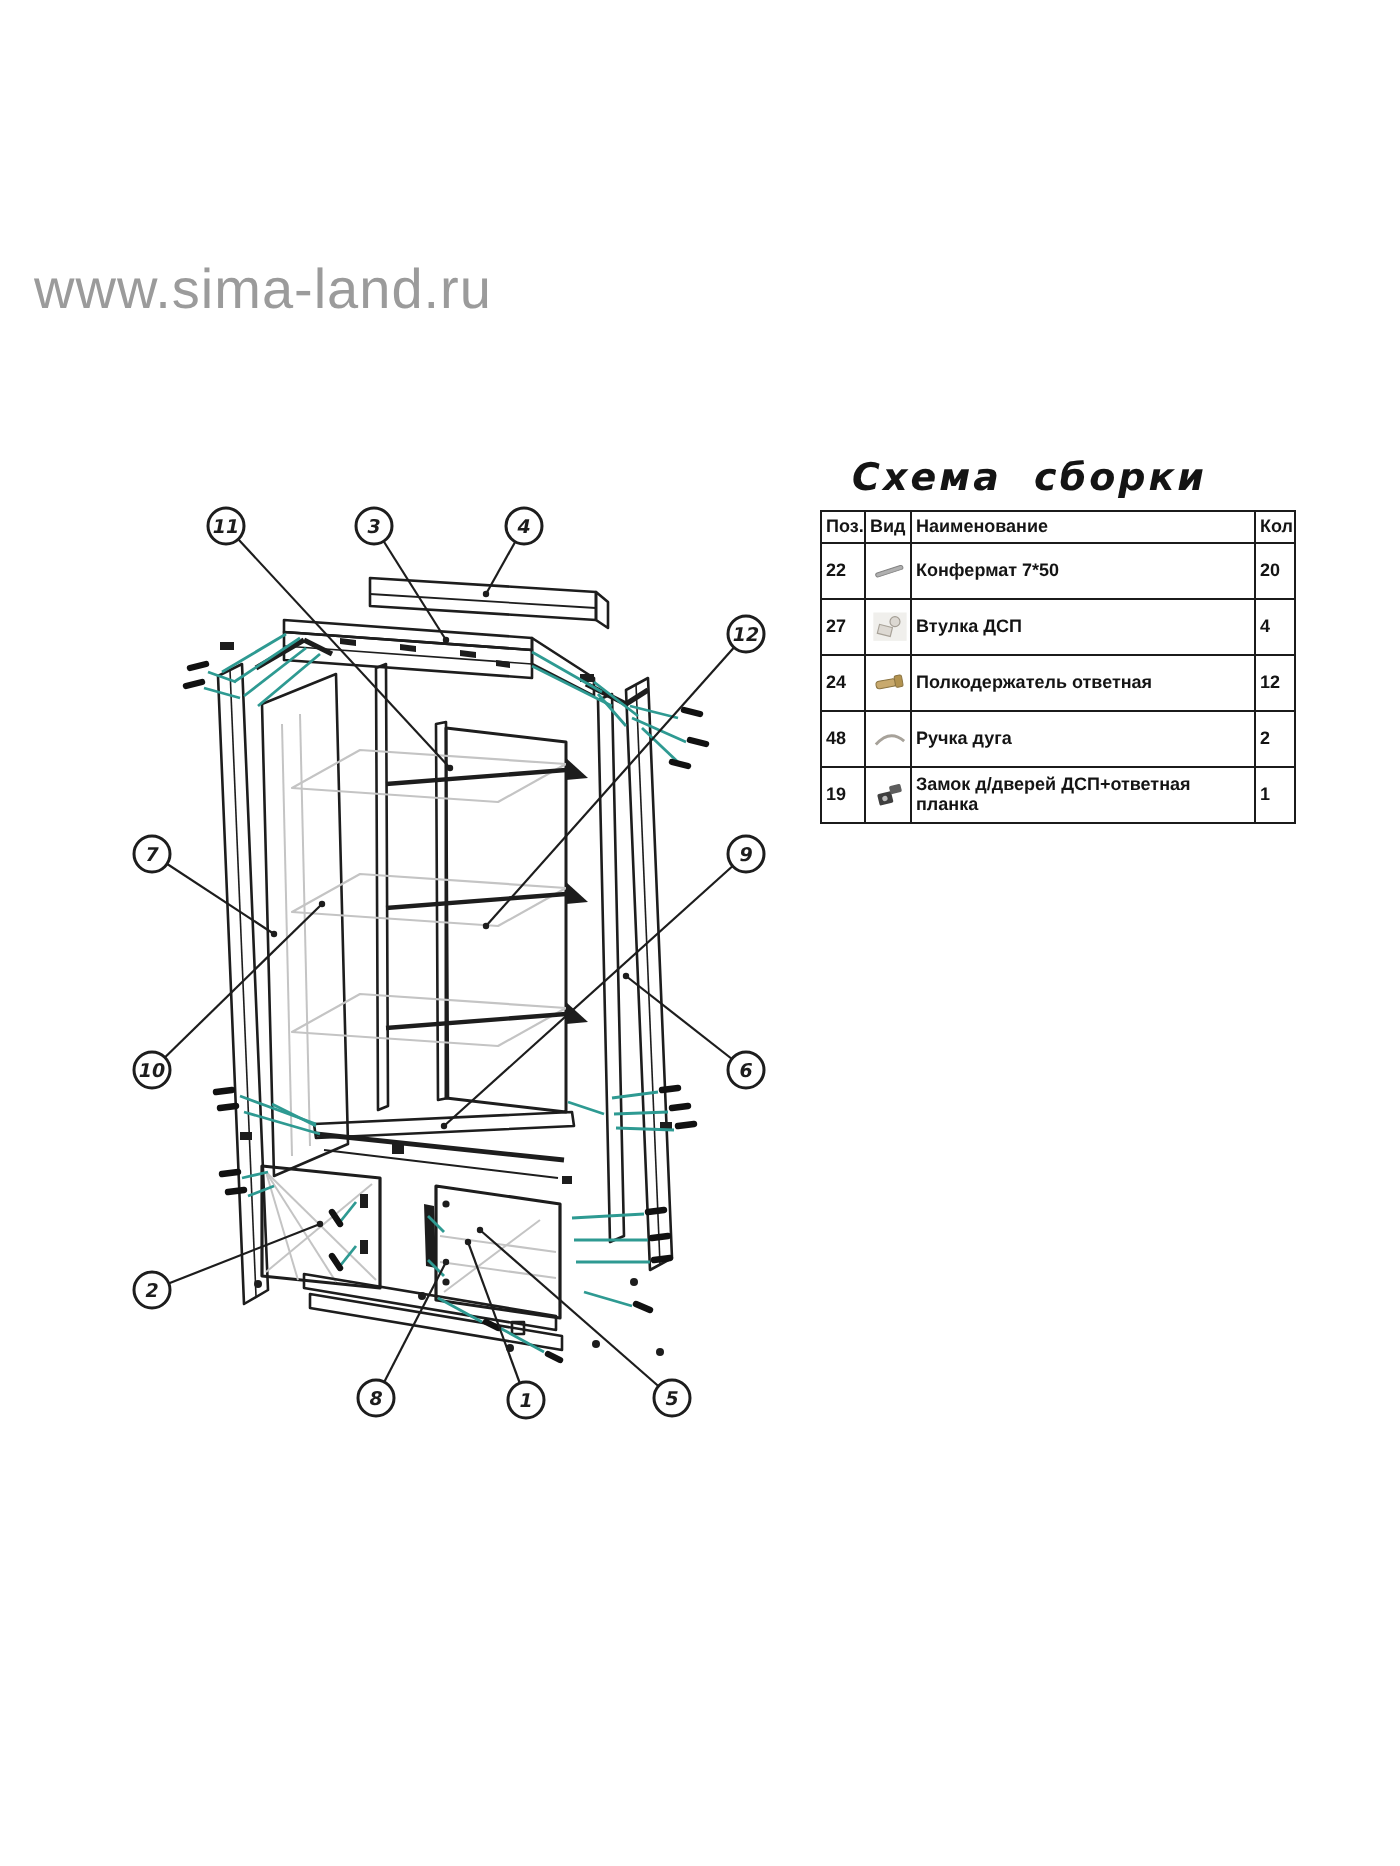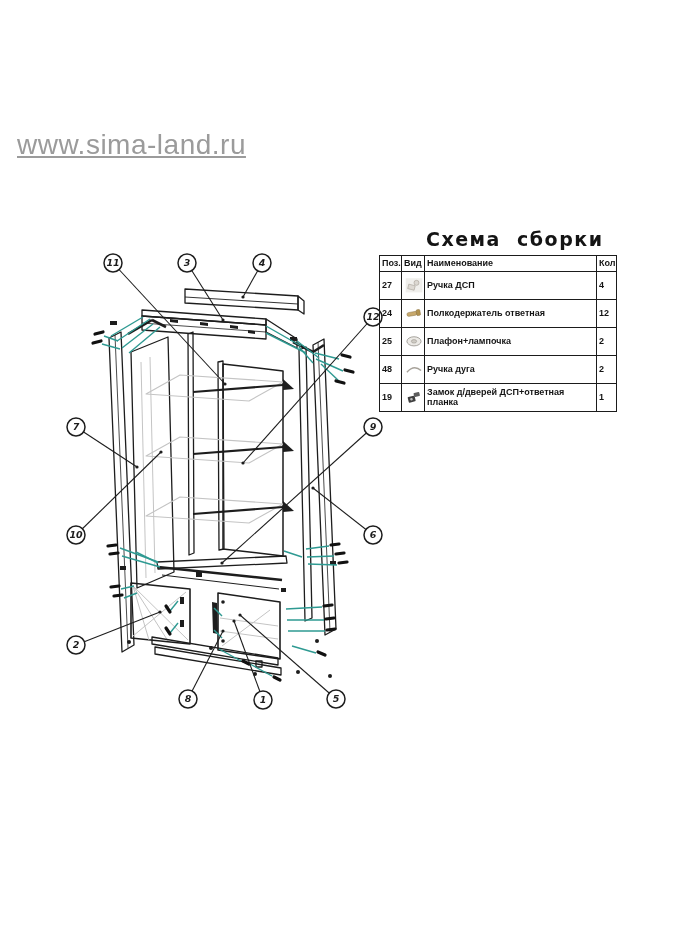--- a/index.html
+++ b/index.html
@@ -2,28 +2,28 @@
 <html><head>
 <meta charset="utf-8">
 <style>
   html,body{margin:0;padding:0;background:#ffffff;}
   .page{
     position:relative;width:700px;height:933px;background:#fff;overflow:hidden;
     font-family:"Liberation Sans",sans-serif;color:#1d1d1d;
   }
   .watermark{
     position:absolute;left:17px;top:129px;font-size:28px;letter-spacing:.5px;
-    color:#9b9b9b;font-family:"Liberation Sans",sans-serif;text-decoration:underline;
+    color:#9b9b9b;font-family:"Liberation Sans",sans-serif;
   }
   .diagram-title{
-    position:absolute;left:426px;top:228px;font-size:19px;font-weight:600;
+    position:absolute;left:426px;top:228px;font-size:19px;font-style:italic;font-weight:600;
     letter-spacing:1.5px;word-spacing:8px;color:#141414;font-family:"DejaVu Sans",sans-serif;
   }
   .parts-table{
-    position:absolute;left:379px;top:255px;width:237px;
+    position:absolute;left:410px;top:255px;width:237px;
     border-collapse:collapse;table-layout:fixed;
     font-size:9px;font-weight:700;line-height:1.05;color:#141414;
   }
   .parts-table th,.parts-table td{
     border:1px solid #1b1b1b;padding:1px 2px;vertical-align:middle;text-align:left;
     overflow:hidden;white-space:normal;
   }
   .parts-table thead th{height:13px;font-weight:700;}
   .parts-table tbody td{height:25px;}
   .parts-table .c-view{text-align:center;}
@@ -286,48 +286,47 @@
     <thead>
       <tr>
         <th>Поз.</th>
         <th>Вид</th>
         <th>Наименование</th>
         <th>Кол.</th>
       </tr>
     </thead>
     <tbody id="parts-body">
         <tr>
+          <td class="c-pos">22</td>
+          <td class="c-view"><span class="part-icon"><svg viewBox="0 0 24 20">
+                <rect x="3" y="9" width="17" height="2.4" rx="1.2" fill="#b0b0b0" stroke="#828282" stroke-width=".6" transform="rotate(-18 12 10)"></rect>
+              </svg></span></td>
+          <td class="c-name">Конфермат 7*50</td>
+          <td class="c-qty">20</td>
+        </tr>
+        <tr>
           <td class="c-pos">27</td>
           <td class="c-view"><span class="part-icon"><svg viewBox="0 0 24 20">
                 <rect x="2" y="1.5" width="20" height="17" fill="#f0efec"></rect>
                 <circle cx="15" cy="7" r="3" fill="#dcd8d2" stroke="#a39d94" stroke-width=".7"></circle>
                 <rect x="5" y="9.5" width="8" height="5.5" fill="#ddd9d3" stroke="#a8a298" stroke-width=".7" transform="rotate(14 9 12)"></rect>
               </svg></span></td>
-          <td class="c-name">Ручка  ДСП</td>
+          <td class="c-name">Втулка  ДСП</td>
           <td class="c-qty">4</td>
         </tr>
         <tr>
           <td class="c-pos">24</td>
           <td class="c-view"><span class="part-icon"><svg viewBox="0 0 24 20">
                 <g transform="rotate(-10 12 10)">
                   <rect x="3.5" y="8" width="12" height="4.5" rx="2" fill="#c8a96d" stroke="#8a7340" stroke-width=".6"></rect>
                   <rect x="15" y="6.5" width="4.5" height="7" rx="1.2" fill="#b2924f" stroke="#8a7340" stroke-width=".6"></rect>
                 </g>
               </svg></span></td>
           <td class="c-name">Полкодержатель ответная</td>
           <td class="c-qty">12</td>
-        </tr>
-        <tr>
-          <td class="c-pos">25</td>
-          <td class="c-view"><span class="part-icon"><svg viewBox="0 0 24 20">
-                <ellipse cx="12" cy="10" rx="8.5" ry="5.5" fill="#eceae6" stroke="#8d8982" stroke-width=".9"></ellipse>
-                <ellipse cx="12" cy="10" rx="3.2" ry="2.1" fill="#cfccc5" stroke="#97928a" stroke-width=".7"></ellipse>
-              </svg></span></td>
-          <td class="c-name">Плафон+лампочка</td>
-          <td class="c-qty">2</td>
         </tr>
         <tr>
           <td class="c-pos">48</td>
           <td class="c-view"><span class="part-icon"><svg viewBox="0 0 24 20">
                 <path d="M3.5 13.5 Q12 4 20.5 11.5" fill="none" stroke="#a7a29a" stroke-width="1.7"></path>
               </svg></span></td>
           <td class="c-name">Ручка дуга</td>
           <td class="c-qty">2</td>
         </tr>
         <tr>

